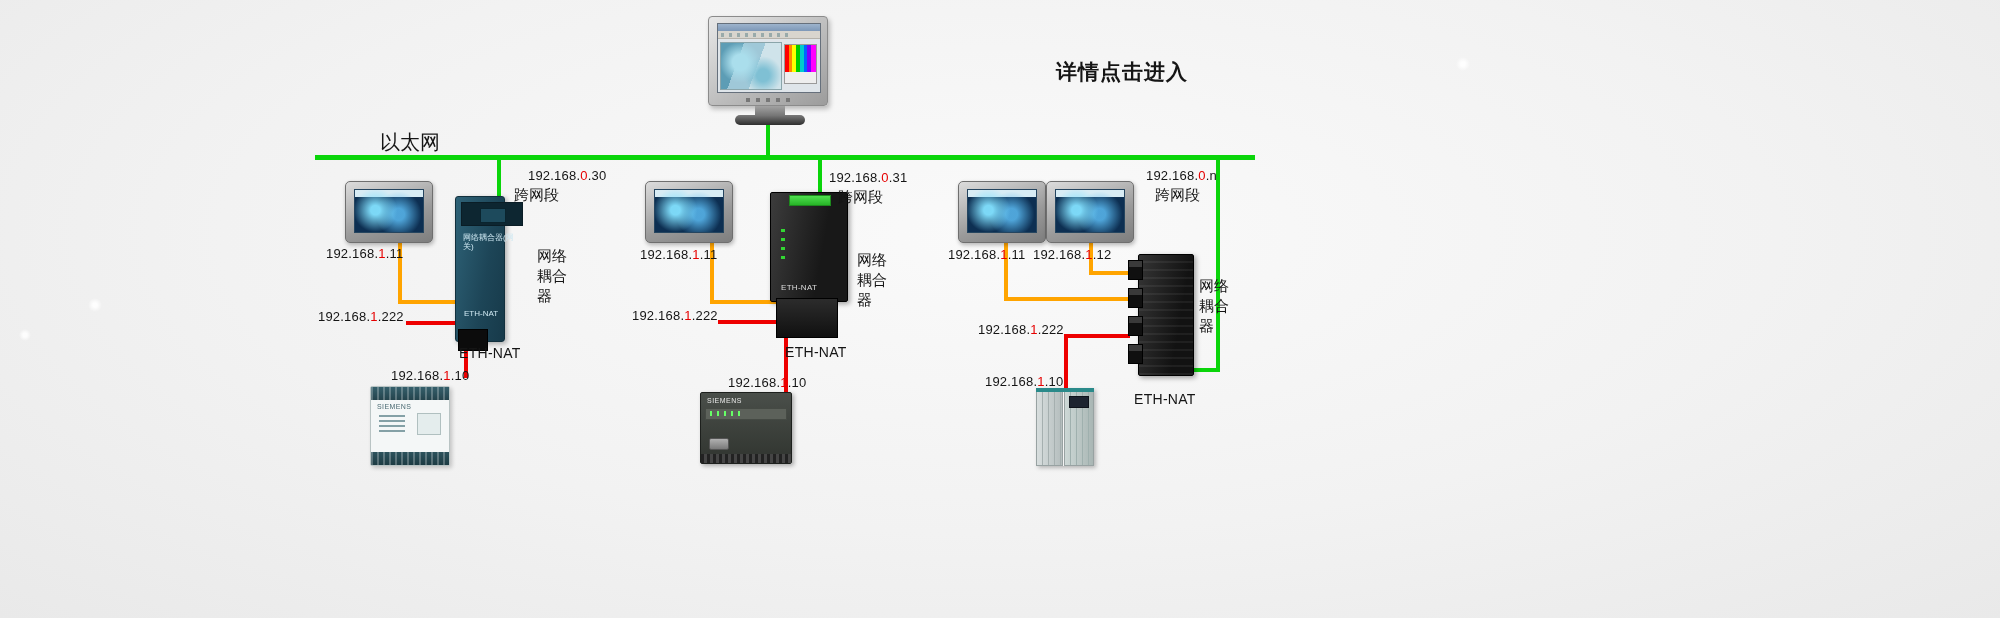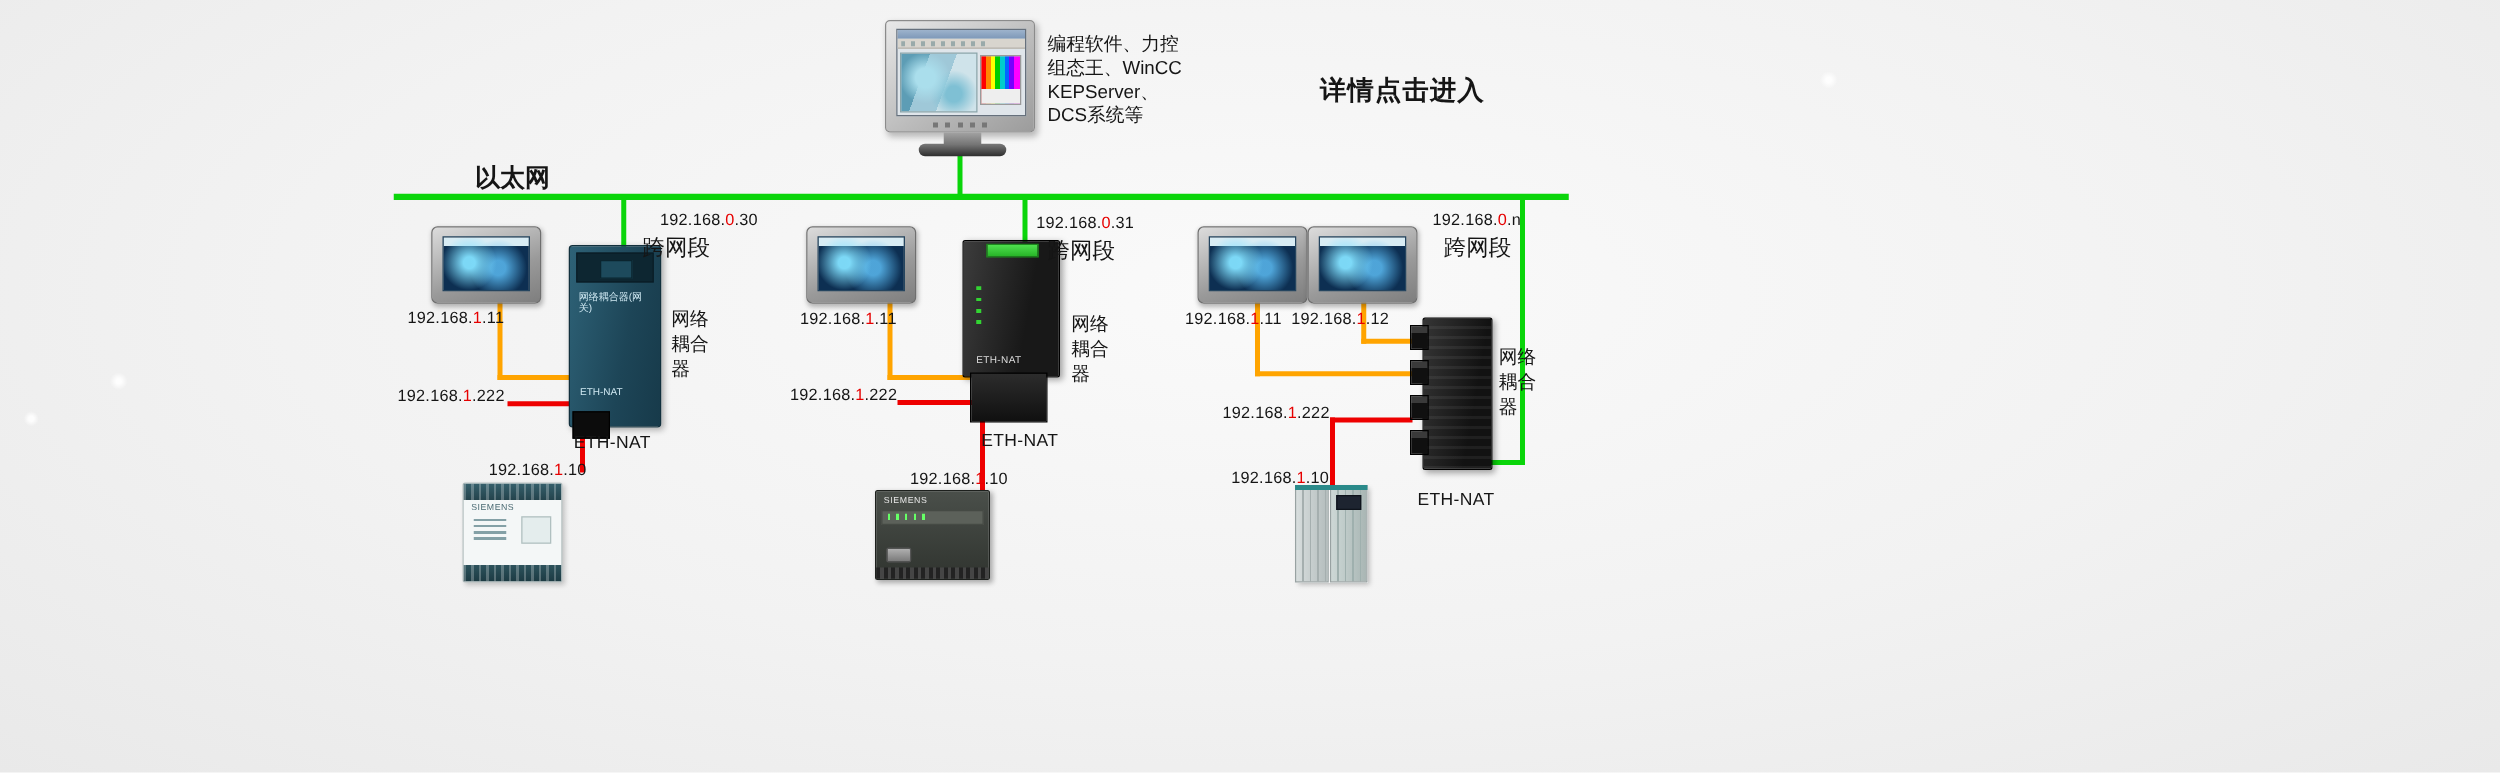--- a/index.html
+++ b/index.html
@@ -13,21 +13,21 @@
       radial-gradient(ellipse at 50% 38%, #fafafa 0%, #f2f2f2 55%, #e9e9e9 100%);}
   
   .ln{position:absolute;z-index:1;}
   .ln.g{background:#0ad50a;}
   .ln.o{background:#ffa400;}
   .ln.r{background:#ee0000;}
   
   .txt{position:absolute;z-index:3;white-space:nowrap;}
   .ip{font-size:13px;letter-spacing:.2px;}
   .ip .hot{color:#e60000;}
-  .cn{font-size:18px;}
+  .cn{font-size:15px;}
   .eth-nat{font-size:14px;letter-spacing:.3px;}
   .vlabel{font-size:15px;line-height:20px;}
   .eth-label{font-size:20px;}
   .detail{font-size:21px;letter-spacing:1px;cursor:pointer;font-weight:bold;}
   .caption{font-size:15px;line-height:19px;white-space:nowrap;}
   
   .dev{position:absolute;z-index:2;}
   
   .mon-body{position:absolute;left:0;top:0;width:120px;height:90px;border-radius:4px;
     background:linear-gradient(145deg,#e8e8e8,#bcbcbc 55%,#9c9c9c);
@@ -51,21 +51,21 @@
   
   .hmi{width:88px;height:62px;border-radius:5px;border:1px solid #6f6f6f;
     background:linear-gradient(160deg,#dcdcdc,#9a9a9a 60%,#7e7e7e);
     box-shadow:1px 2px 4px rgba(0,0,0,.28);}
   .hmi-screen{position:absolute;left:8px;top:7px;right:8px;bottom:9px;border:1px solid #25455f;
     background:
       radial-gradient(circle at 30% 48%, rgba(130,225,255,.95) 0 9%, rgba(130,225,255,0) 42%),
       radial-gradient(circle at 64% 58%, rgba(90,185,240,.85) 0 12%, rgba(90,185,240,0) 46%),
       linear-gradient(#d8ecf4 0 16%, #0d2f52 16%);}
   
-  .coupler1{width:74px;height:146px;border-radius:3px;border:1px solid #12303d;
+  .coupler1{width:50px;height:146px;border-radius:3px;border:1px solid #12303d;
     background:linear-gradient(100deg,#2e6277,#1d4557 60%,#173a4a);
     box-shadow:2px 2px 5px rgba(0,0,0,.3);}
   .c1-top{position:absolute;left:5px;top:5px;width:62px;height:24px;background:#0d2631;border:1px solid #0a1d26;}
   .c1-top::after{content:"";position:absolute;left:18px;top:5px;width:24px;height:13px;background:#1d4a5c;border:1px solid #0a242e;}
   .c1-text{position:absolute;left:7px;top:36px;width:56px;font-size:8px;line-height:9px;color:#cfe8f2;white-space:normal;word-break:break-all;}
   .c1-mark{position:absolute;left:8px;top:112px;font-size:8px;color:#cfe8f2;}
   .c1-foot{position:absolute;left:2px;top:132px;width:30px;height:22px;background:#0c0c0c;border:1px solid #000;}
   
   .coupler2{width:78px;height:146px;}
   .c2-main{position:absolute;left:0;top:0;width:78px;height:110px;border:1px solid #000;border-radius:2px;
@@ -121,30 +121,24 @@
         <div class="mon-toolbar"></div>
         <div class="mon-canvas"></div>
         <div class="mon-palette"></div>
       </div>
       <div class="mon-btns"></div>
     </div>
     <div class="mon-neck"></div>
     <div class="mon-base"></div>
   </div>
 
-  <div class="txt caption" style="left:838px;top:26px;">
-    <div>编程软件、力控</div>
-    <div>组态王、WinCC</div>
-    <div>KEPServer、</div>
-    <div>DCS系统等</div>
-  </div>
 
   <div class="txt detail" style="left:1056px;top:58px;">详情点击进入</div>
 
-  <div class="txt eth-label" style="left:380px;top:129px;font-weight:bold;">以太网</div>
+  <div class="txt eth-label" style="left:380px;top:129px;">以太网</div>
   <div class="ln g" style="left:315px;top:155px;width:940px;height:5px;"></div>
   <div class="ln g" style="left:766px;top:122px;width:4px;height:35px;"></div>
 
   <div class="ln g" style="left:497px;top:158px;width:4px;height:40px;"></div>
   <div class="ln o" style="left:398px;top:242px;width:4px;height:62px;"></div>
   <div class="ln o" style="left:398px;top:300px;width:61px;height:4px;"></div>
   <div class="ln r" style="left:406px;top:321px;width:62px;height:4px;"></div>
   <div class="ln r" style="left:464px;top:321px;width:4px;height:57px;"></div>
 
   <div class="dev hmi" style="left:345px;top:181px;">

